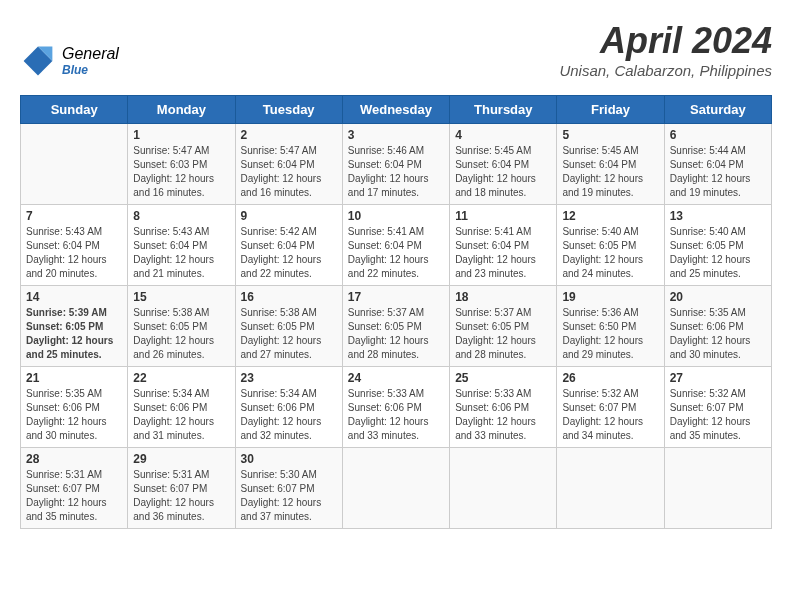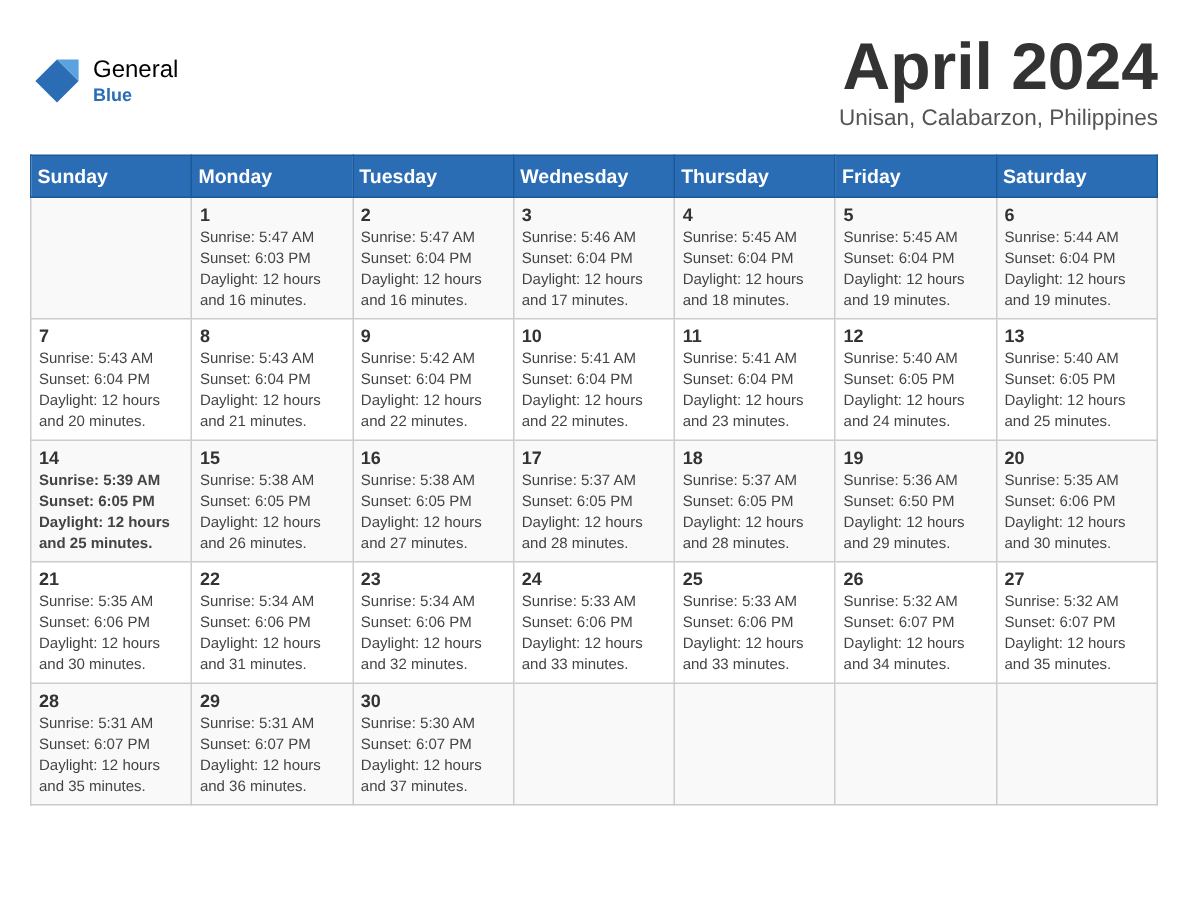--- a/index.html
+++ b/index.html
@@ -6,22 +6,23 @@
     body {
       font-family: Arial, sans-serif;
       background: #fff;
       width: 792px;
       min-height: 612px;
       padding: 20px;
     }
     .header {
       display: flex;
       justify-content: space-between;
-      align-items: center;
+      align-items: flex-end;
       margin-bottom: 16px;
+      font-style: italic;
     }
     .logo {
       display: flex;
       align-items: center;
       gap: 6px;
     }
     .logo-text {
       display: flex;
       flex-direction: column;
       line-height: 1.2;
@@ -32,40 +33,40 @@
       color: #2a6db5;
     }
     .logo-icon {
       width: 36px;
       height: 36px;
     }
     .title-block {
       text-align: right;
     }
     .month-title {
-      font-size: 44px;
+      font-size: 36px;
       font-weight: bold;
       color: #333;
     }
     .subtitle {
       font-size: 15px;
       color: #555;
     }
     table {
       width: 100%;
       border-collapse: collapse;
       table-layout: fixed;
     }
     thead tr th {
       background-color: #2a6db5;
       color: #fff;
       font-size: 13px;
       font-weight: bold;
       padding: 6px 4px;
-      text-align: left;
+      text-align: center;
       border: 1px solid #1a5a9a;
     }
     tbody tr td {
       border: 1px solid #ccc;
       vertical-align: top;
       padding: 4px 5px;
       font-size: 10.5px;
       color: #333;
       height: 80px;
     }

